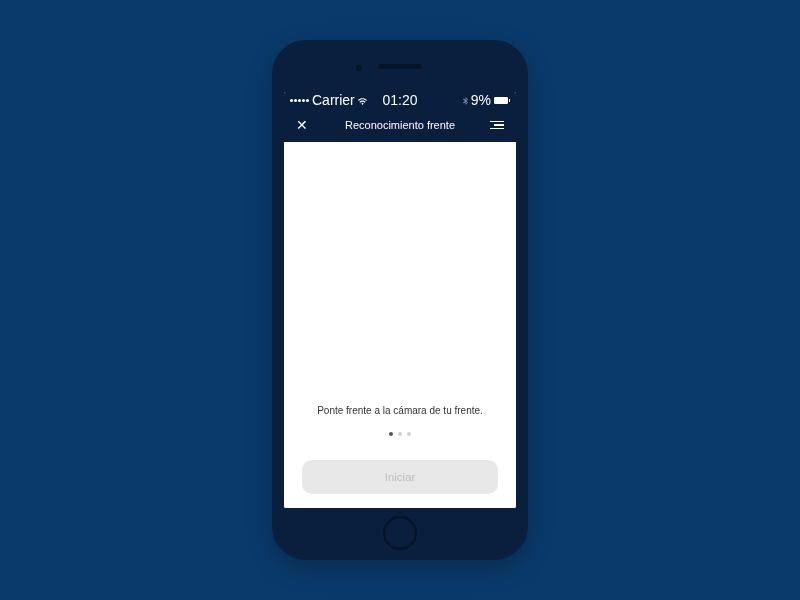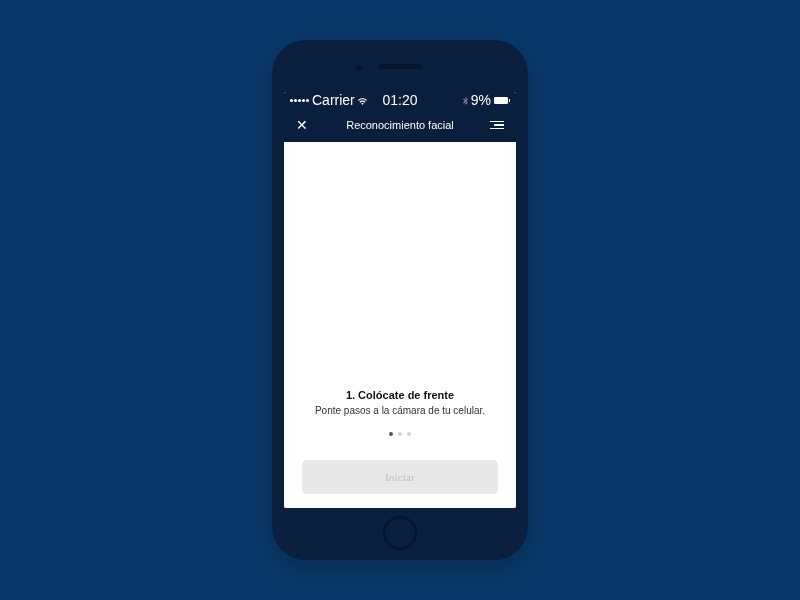--- a/index.html
+++ b/index.html
@@ -201,22 +201,21 @@
     }
     .primary-button {
       width: 100%;
       height: 34px;
       background: #e8e8e8;
       color: #bdbdbd;
       border: none;
       font-size: 11px;
       letter-spacing: 0.2px;
       cursor: pointer;
-      border-radius: 5px;
-      font-family: Liberation Serif, serif;
+      border-radius: 10px;
     }
   </style>
 </head>
 <body>
 
 <div class="phone-frame">
   <div class="speaker"></div>
   <div class="camera-dot"></div>
 
   <div class="screen">
@@ -247,32 +246,31 @@
         <span>9%</span>
         <span class="battery">
           <span class="battery-body"></span>
             <span class="battery-tip"></span>
         </span>
       </div>
     </div>
 
     <div class="nav-bar">
       <div class="nav-close">✕</div>
-      <div class="nav-title">Reconocimiento facial</div>
+      <div class="nav-title">Reconocimiento frente</div>
       <div class="nav-menu">
         <span></span>
           <span></span>
           <span></span>
       </div>
     </div>
 
     <div class="content">
       <div class="spacer"></div>
-      <div class="step-title">1. Colócate de frente</div>
-      <div class="step-desc">Ponte pasos a la cámara de tu celular.</div>
+      <div class="step-desc">Ponte frente a la cámara de tu frente.</div>
 
       <div class="pager">
         <span class="pager-dot active"></span>
         <span class="pager-dot"></span>
         <span class="pager-dot"></span>
       </div>
 
       <button class="primary-button">Iniciar</button>
     </div>
 

